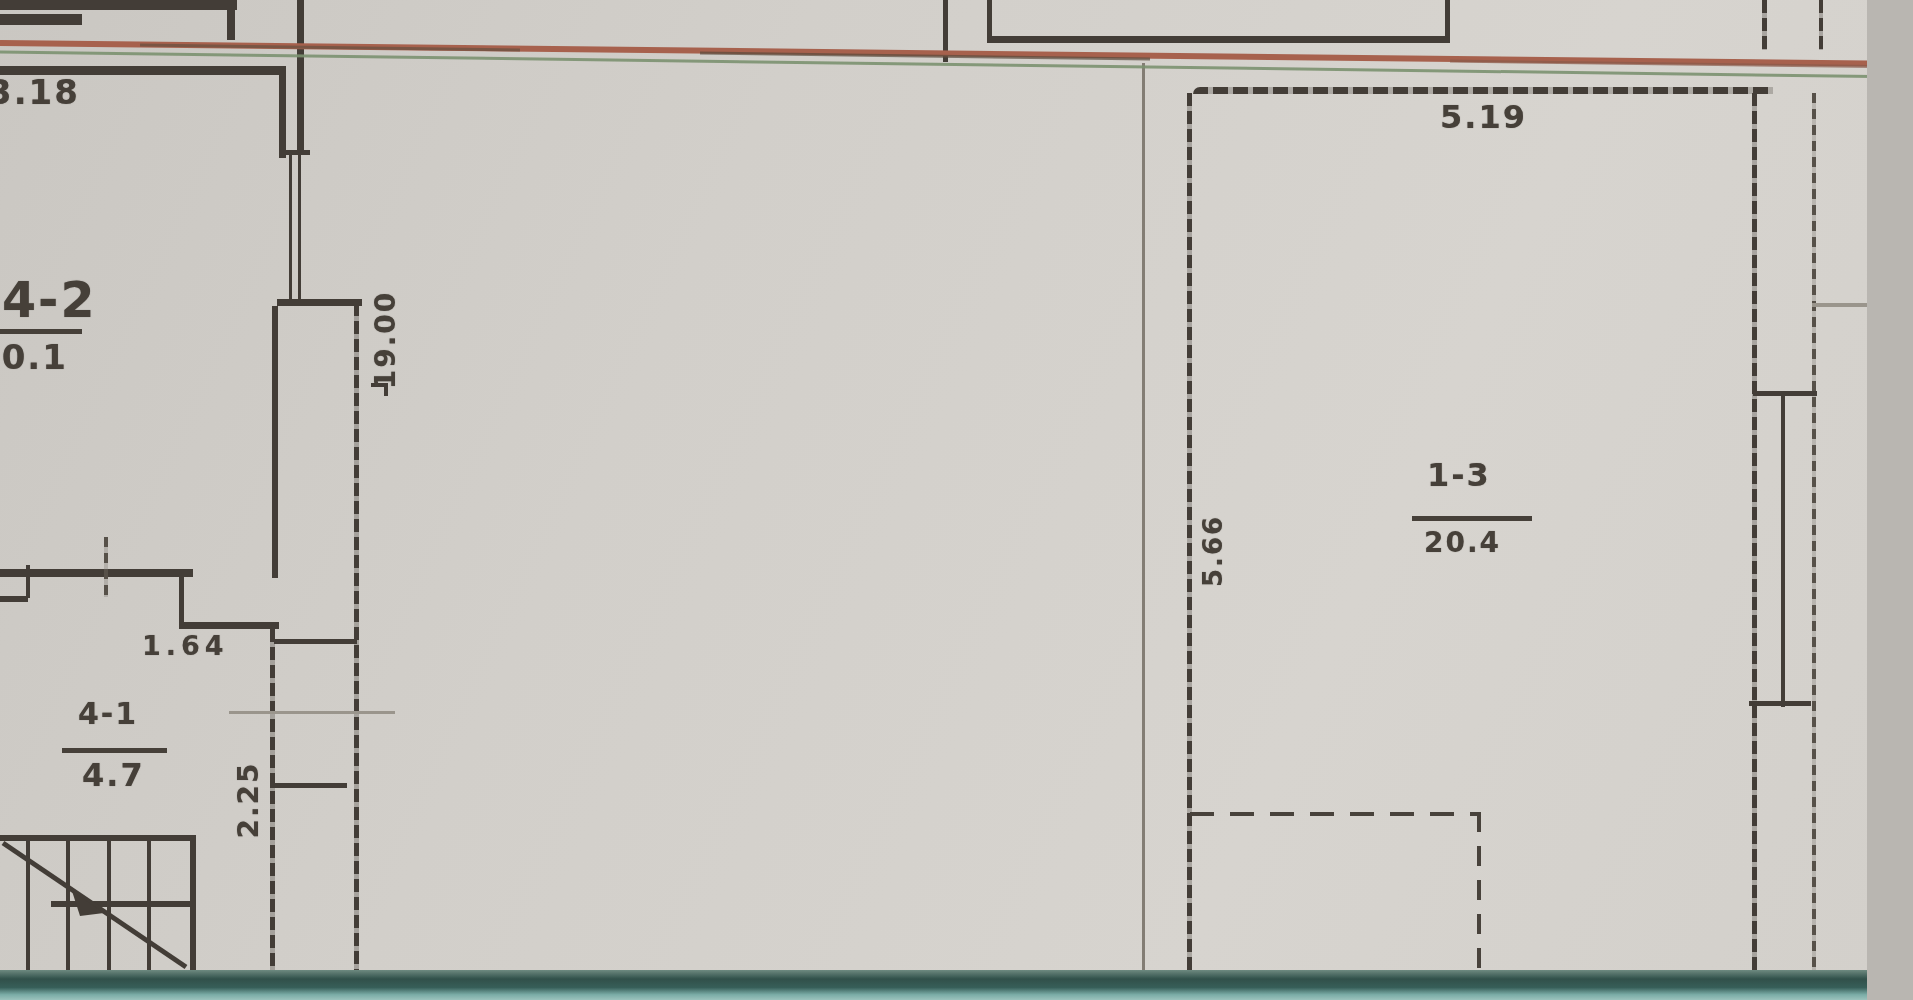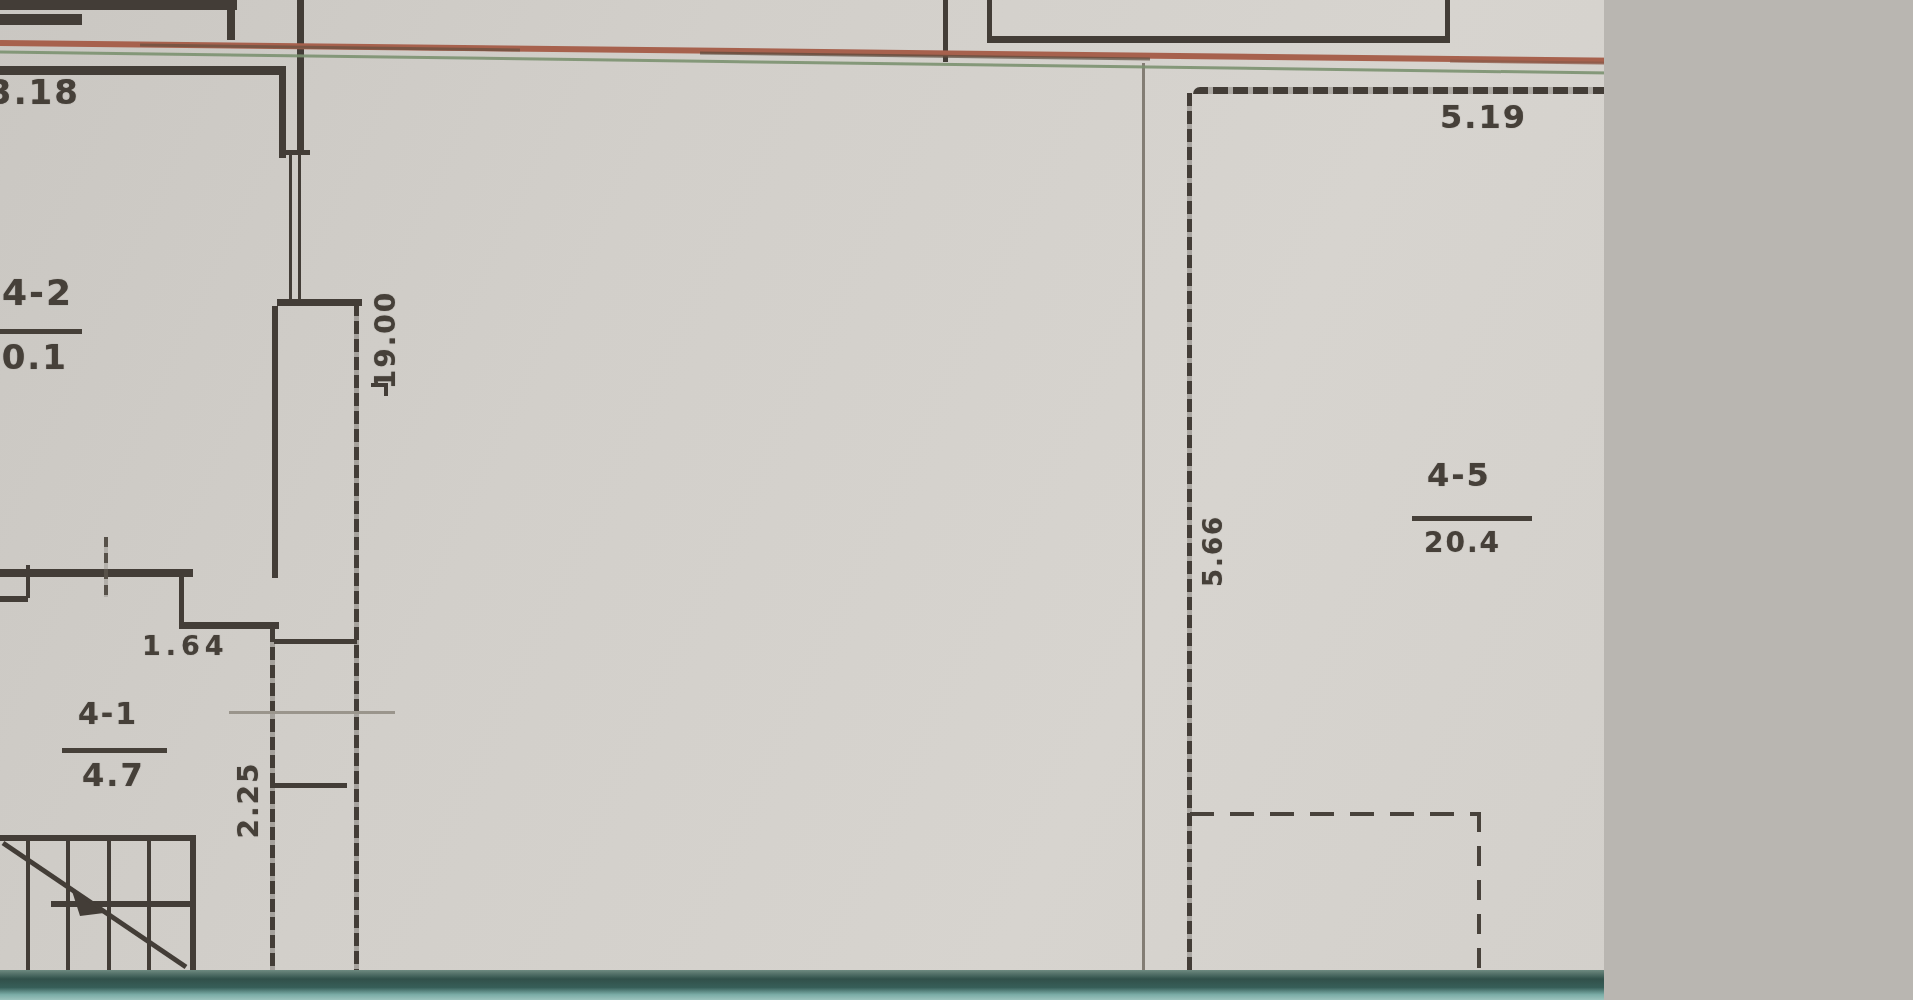--- a/index.html
+++ b/index.html
@@ -1,17 +1,17 @@
 <!DOCTYPE html>
 <html><head>
 <meta charset="utf-8">
 <style>
   html,body{margin:0;padding:0;background:#b9b6b1;}
   #stage{
-    position:relative;width:1604px;height:1000px;overflow:hidden;
+    position:relative;width:1867px;height:1000px;overflow:hidden;
     background:linear-gradient(115deg,#cac7c2 0%,#d2cfca 35%,#d7d4cf 70%,#d3d0cb 100%);
     font-family:"DejaVu Sans", sans-serif;
   }
   #plan{position:absolute;inset:0;filter:blur(.55px) contrast(.98);}
   .w{position:absolute;background:#423c36;}
   .thin{position:absolute;background:#837d74;}
   .lightline{position:absolute;background:#9b958c;}
   .dv{position:absolute;background:repeating-linear-gradient(180deg,#423c36 0px,#423c36 13px,rgba(66,60,54,.30) 13px,rgba(66,60,54,.30) 18px);}
   .dv2{position:absolute;background:repeating-linear-gradient(180deg,#565048 0px,#565048 10px,rgba(86,80,72,.22) 10px,rgba(86,80,72,.22) 16px);}
   .dashbig-h{position:absolute;background:repeating-linear-gradient(90deg,#47413a 0 24px,transparent 24px 40px);}
@@ -98,39 +98,39 @@
       <line x1="140" y1="45" x2="520" y2="50" stroke="#6e5242" stroke-width="3" opacity=".8"></line>
       <line x1="700" y1="53" x2="1150" y2="59" stroke="#5a4a3c" stroke-width="3" opacity=".7"></line>
       <line x1="1450" y1="61" x2="1913" y2="67" stroke="#8a5a4a" stroke-width="3" opacity=".7"></line>
       <line x1="0" y1="52" x2="1913" y2="77" stroke="#7c9270" stroke-width="3" opacity=".9"></line>
       <line x1="3" y1="843" x2="186" y2="967" stroke="#423c36" stroke-width="5"></line>
       <polygon points="72,891 104,913 80,916" fill="#423c36"></polygon>
     </svg>
 
     <div class="lbl" style="left:-12px;top:72px;font-size:34px">3.18</div>
 
-    <div class="lbl" style="left:2px;top:272px;font-size:36px">4-2</div>
+    <div class="lbl" style="left:2px;top:272px;font-size:49px">4-2</div>
     <div class="bar" style="left:0;top:329px;width:82px;height:5px"></div>
     <div class="lbl" style="left:-24px;top:337px;font-size:34px">20.1</div>
 
     <div class="lbl rot" style="left:385px;top:340px;font-size:28px">19.00</div>
 
     <div class="lbl" style="left:142px;top:630px;font-size:27px;letter-spacing:5px">1.64</div>
 
     <div class="lbl" style="left:78px;top:696px;font-size:30px">4-1</div>
     <div class="bar" style="left:62px;top:748px;width:105px;height:5px"></div>
     <div class="lbl" style="left:82px;top:756px;font-size:32px">4.7</div>
 
     <div class="lbl rot" style="left:248px;top:800px;font-size:28px">2.25</div>
 
     <div class="lbl" style="left:1440px;top:98px;font-size:32px">5.19</div>
 
     <div class="lbl rot" style="left:1213px;top:551px;font-size:26px">5.66</div>
 
-    <div class="lbl" style="left:1427px;top:456px;font-size:32px">4-5</div>
+    <div class="lbl" style="left:1427px;top:456px;font-size:32px">1-3</div>
     <div class="bar" style="left:1412px;top:516px;width:120px;height:5px"></div>
     <div class="lbl" style="left:1424px;top:526px;font-size:28px">20.4</div>
 
     <div style="position:absolute;left:1884px;top:0;width:29px;height:1000px;background:#8e8a83"></div>
     <div style="position:absolute;left:0;top:970px;width:1913px;height:30px;
                 background:linear-gradient(180deg,#6d8a80 0%,#2f4f49 30%,#355d57 58%,#7aada7 82%,#9cc4be 100%)"></div>
   </div>
 </div>
 
 </body></html>

